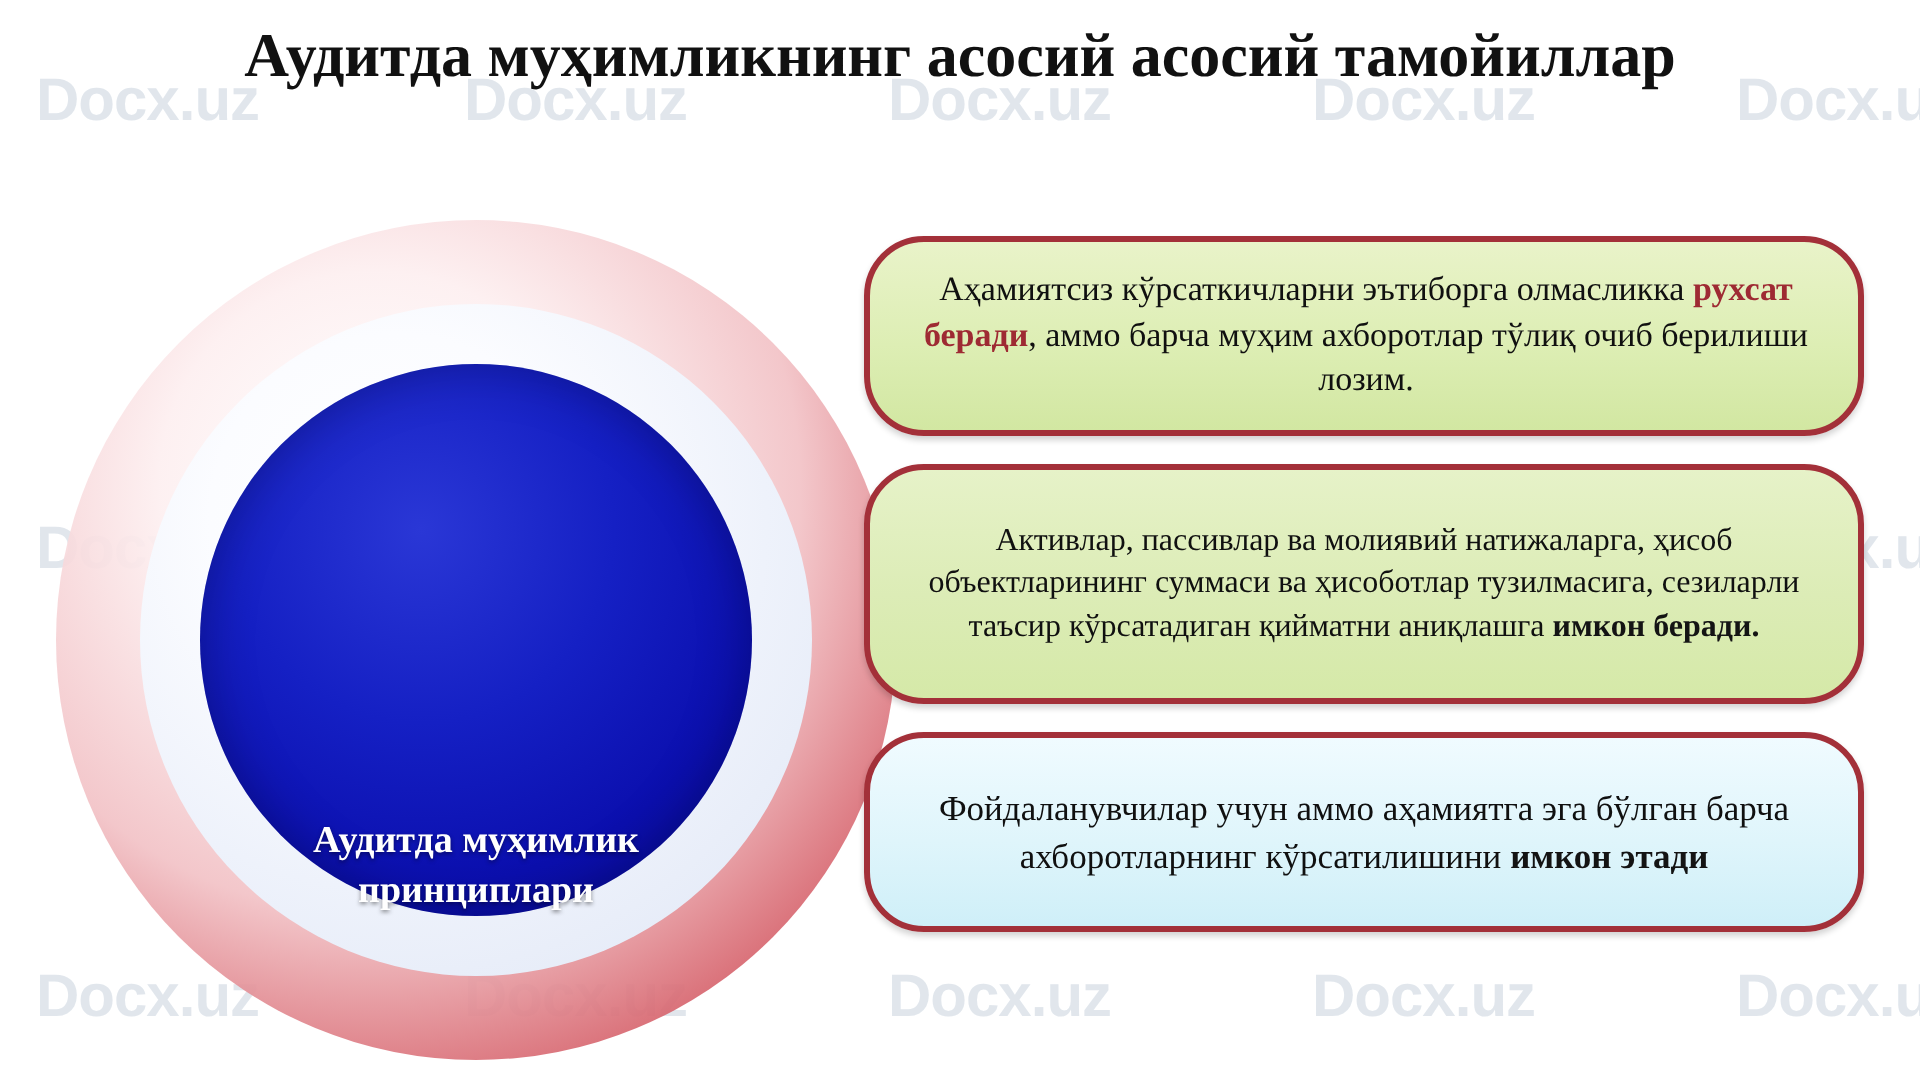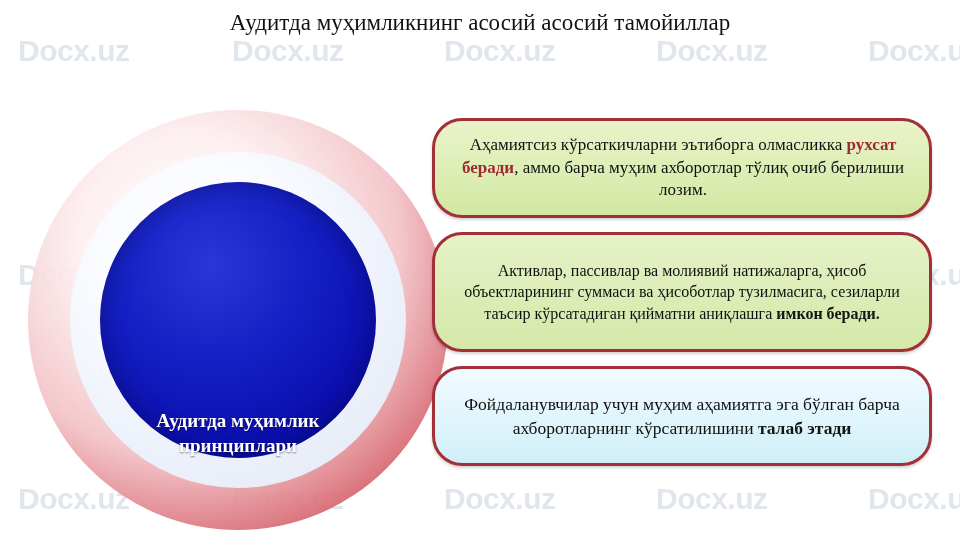--- a/index.html
+++ b/index.html
@@ -34,24 +34,25 @@
   }
 
   
   .title {
     position: absolute;
     top: 8px;
     left: 0;
     width: 960px;
     text-align: center;
     font-family: "Liberation Serif", serif;
-    font-size: 23px;
+    font-size: 31px;
     line-height: 1.28;
     color: #111111;
     z-index: 20;
+    font-weight: bold;
   }
 
   
   .circle-wrap {
     position: absolute;
     left: 28px;
     top: 110px;
     width: 420px;
     height: 420px;
     z-index: 10;
@@ -188,17 +189,17 @@
   </div>
 
   <div class="box box-2">
     <p>
       <span>Активлар, пассивлар ва молиявий натижаларга, ҳисоб объектларининг суммаси ва ҳисоботлар тузилмасига,  сезиларли таъсир кўрсатадиган қийматни аниқлашга </span><span class="hl-dark">имкон беради.</span><span></span>
     </p>
   </div>
 
   <div class="box box-3">
     <p>
-      <span>Фойдаланувчилар учун муҳим аҳамиятга эга бўлган барча ахборотларнинг кўрсатилишини </span><span class="hl-dark">талаб этади</span><span></span>
+      <span>Фойдаланувчилар учун аммо аҳамиятга эга бўлган барча ахборотларнинг кўрсатилишини </span><span class="hl-dark">имкон этади</span><span></span>
     </p>
   </div>
 
 </div>
 
 </body></html>

